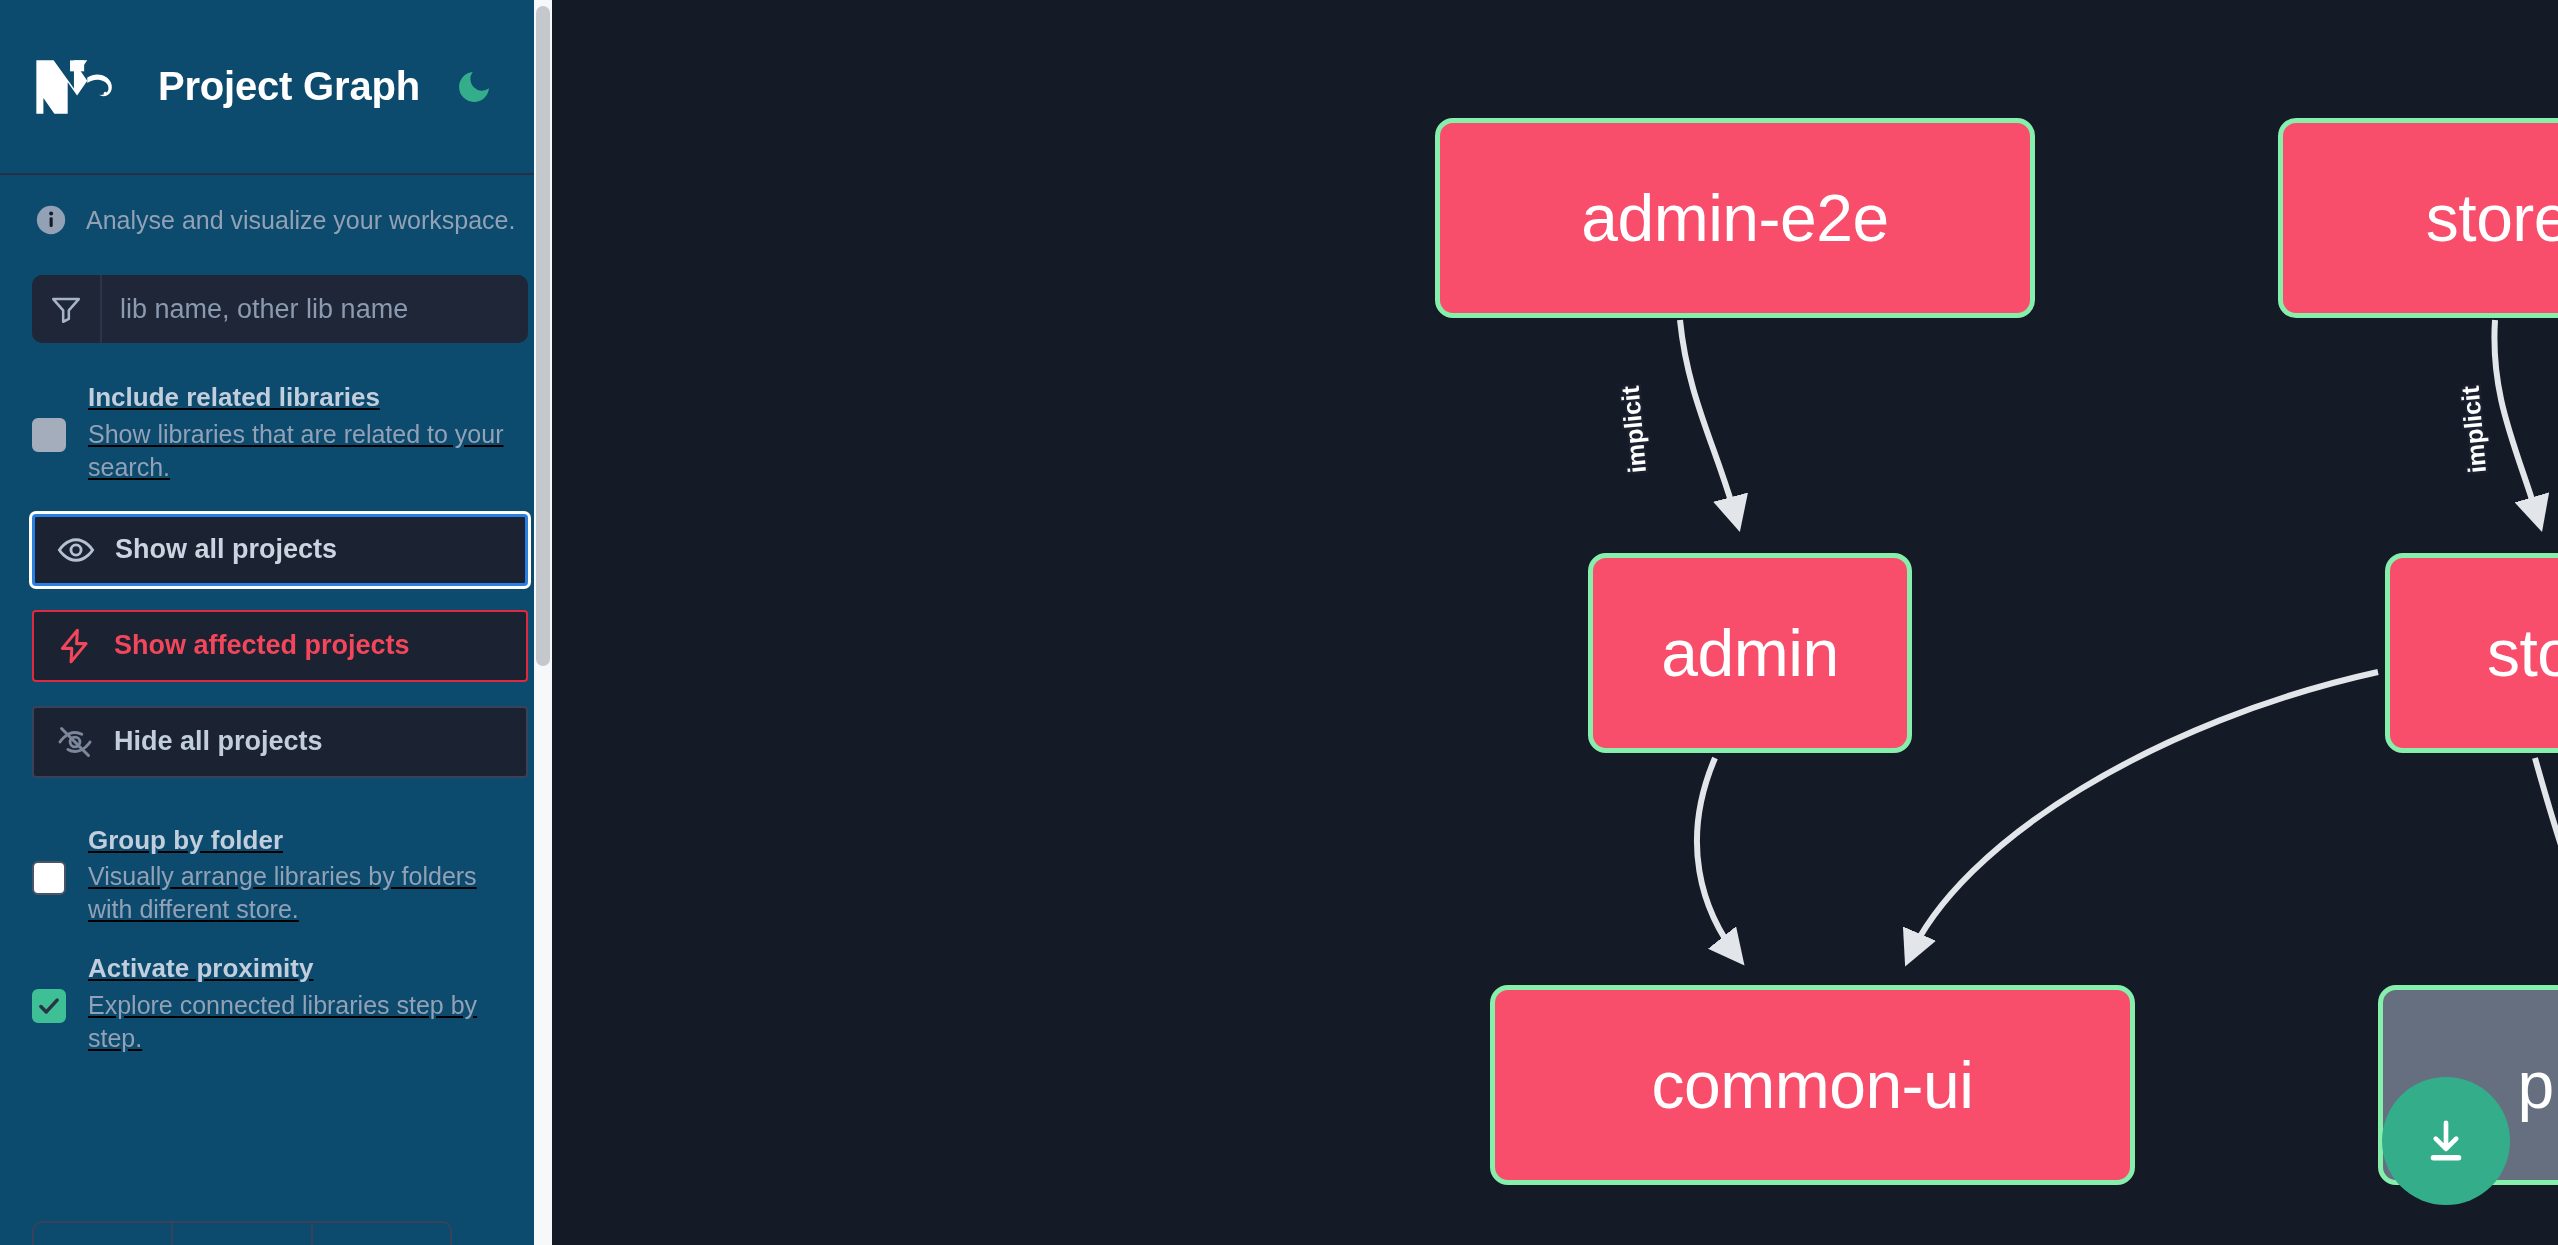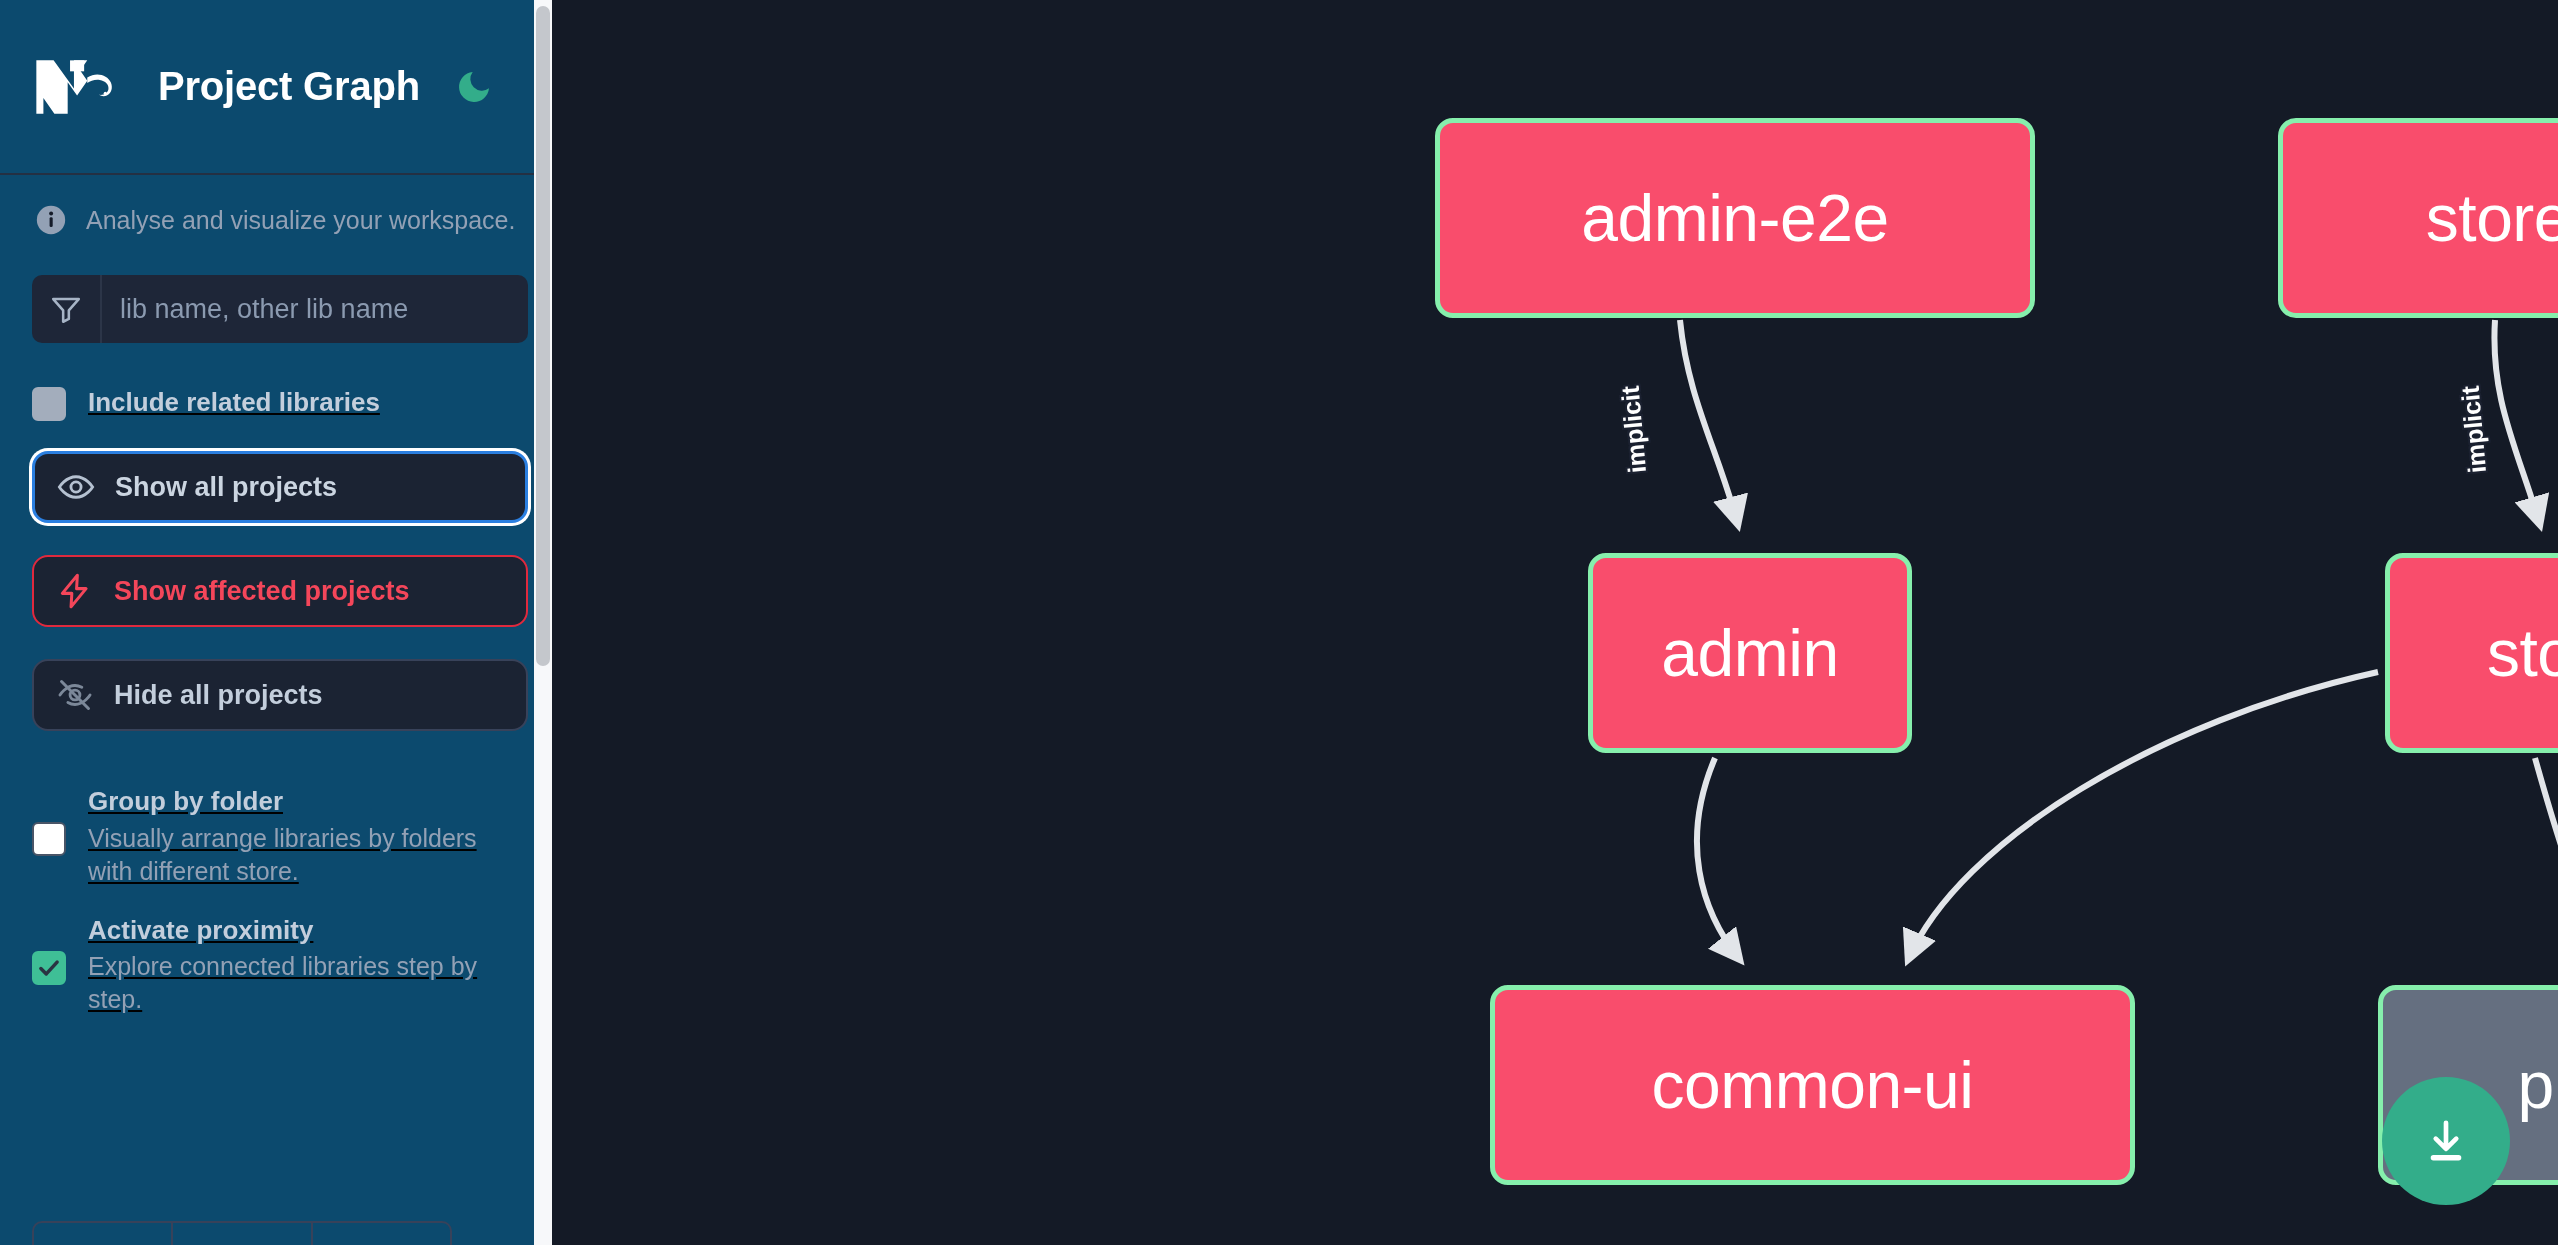--- a/index.html
+++ b/index.html
@@ -78,23 +78,23 @@
   .cb-checked svg { display: block; }
   .check-texts { margin-left: 22px; }
   .check-label { font-size: 26px; font-weight: 700; color: #C3CEDC; line-height: 1.1; }
   .check-desc { font-size: 25px; color: #93A1B5; line-height: 1.32; margin-top: 6px; max-width: 420px; }
 
   .btn-block { padding: 30px 32px 0 32px; }
   .gbtn {
     position: relative;
     display: flex; align-items: center;
     height: 72px;
-    border-radius: 16px;
+    border-radius: 4px;
     padding: 8px 22px;
-    margin-bottom: 32px;
+    margin-bottom: 24px;
     cursor: pointer;
     background: #1C2435;
     border: 2px solid #323C52;
   }
   .gbtn .gbtn-label { font-size: 27px; font-weight: 700; margin-left: 20px; }
   .btn-show-all {
     border: 3px solid #2B7FE0;
     box-shadow: 0 0 0 3px #FFFFFF;
     background: #1B2333;
   }
@@ -218,20 +218,21 @@
         </div>
         <input class="search-input" type="text" placeholder="lib name, other lib name" style="">
       </div>
     </div>
 
     <div class="check-block">
       <div class="check-row">
         <div class="cb cb-disabled"></div>
         <div class="check-texts">
           <div class="check-label">Include related libraries</div>
+          <div class="check-desc">Show libraries that are related to your search.</div>
         </div>
       </div>
     </div>
 
     <div class="btn-block">
 
       <div class="gbtn btn-show-all">
         <svg width="38" height="38" viewBox="0 0 24 24">
           <path d="M1.5 12S5.5 5.5 12 5.5 22.5 12 22.5 12 18.5 18.5 12 18.5 1.5 12 1.5 12z" fill="none" stroke="#B5C1D1" stroke-width="1.8"></path>
           <circle cx="12" cy="12" r="3.2" fill="none" stroke="#B5C1D1" stroke-width="1.8"></circle>

